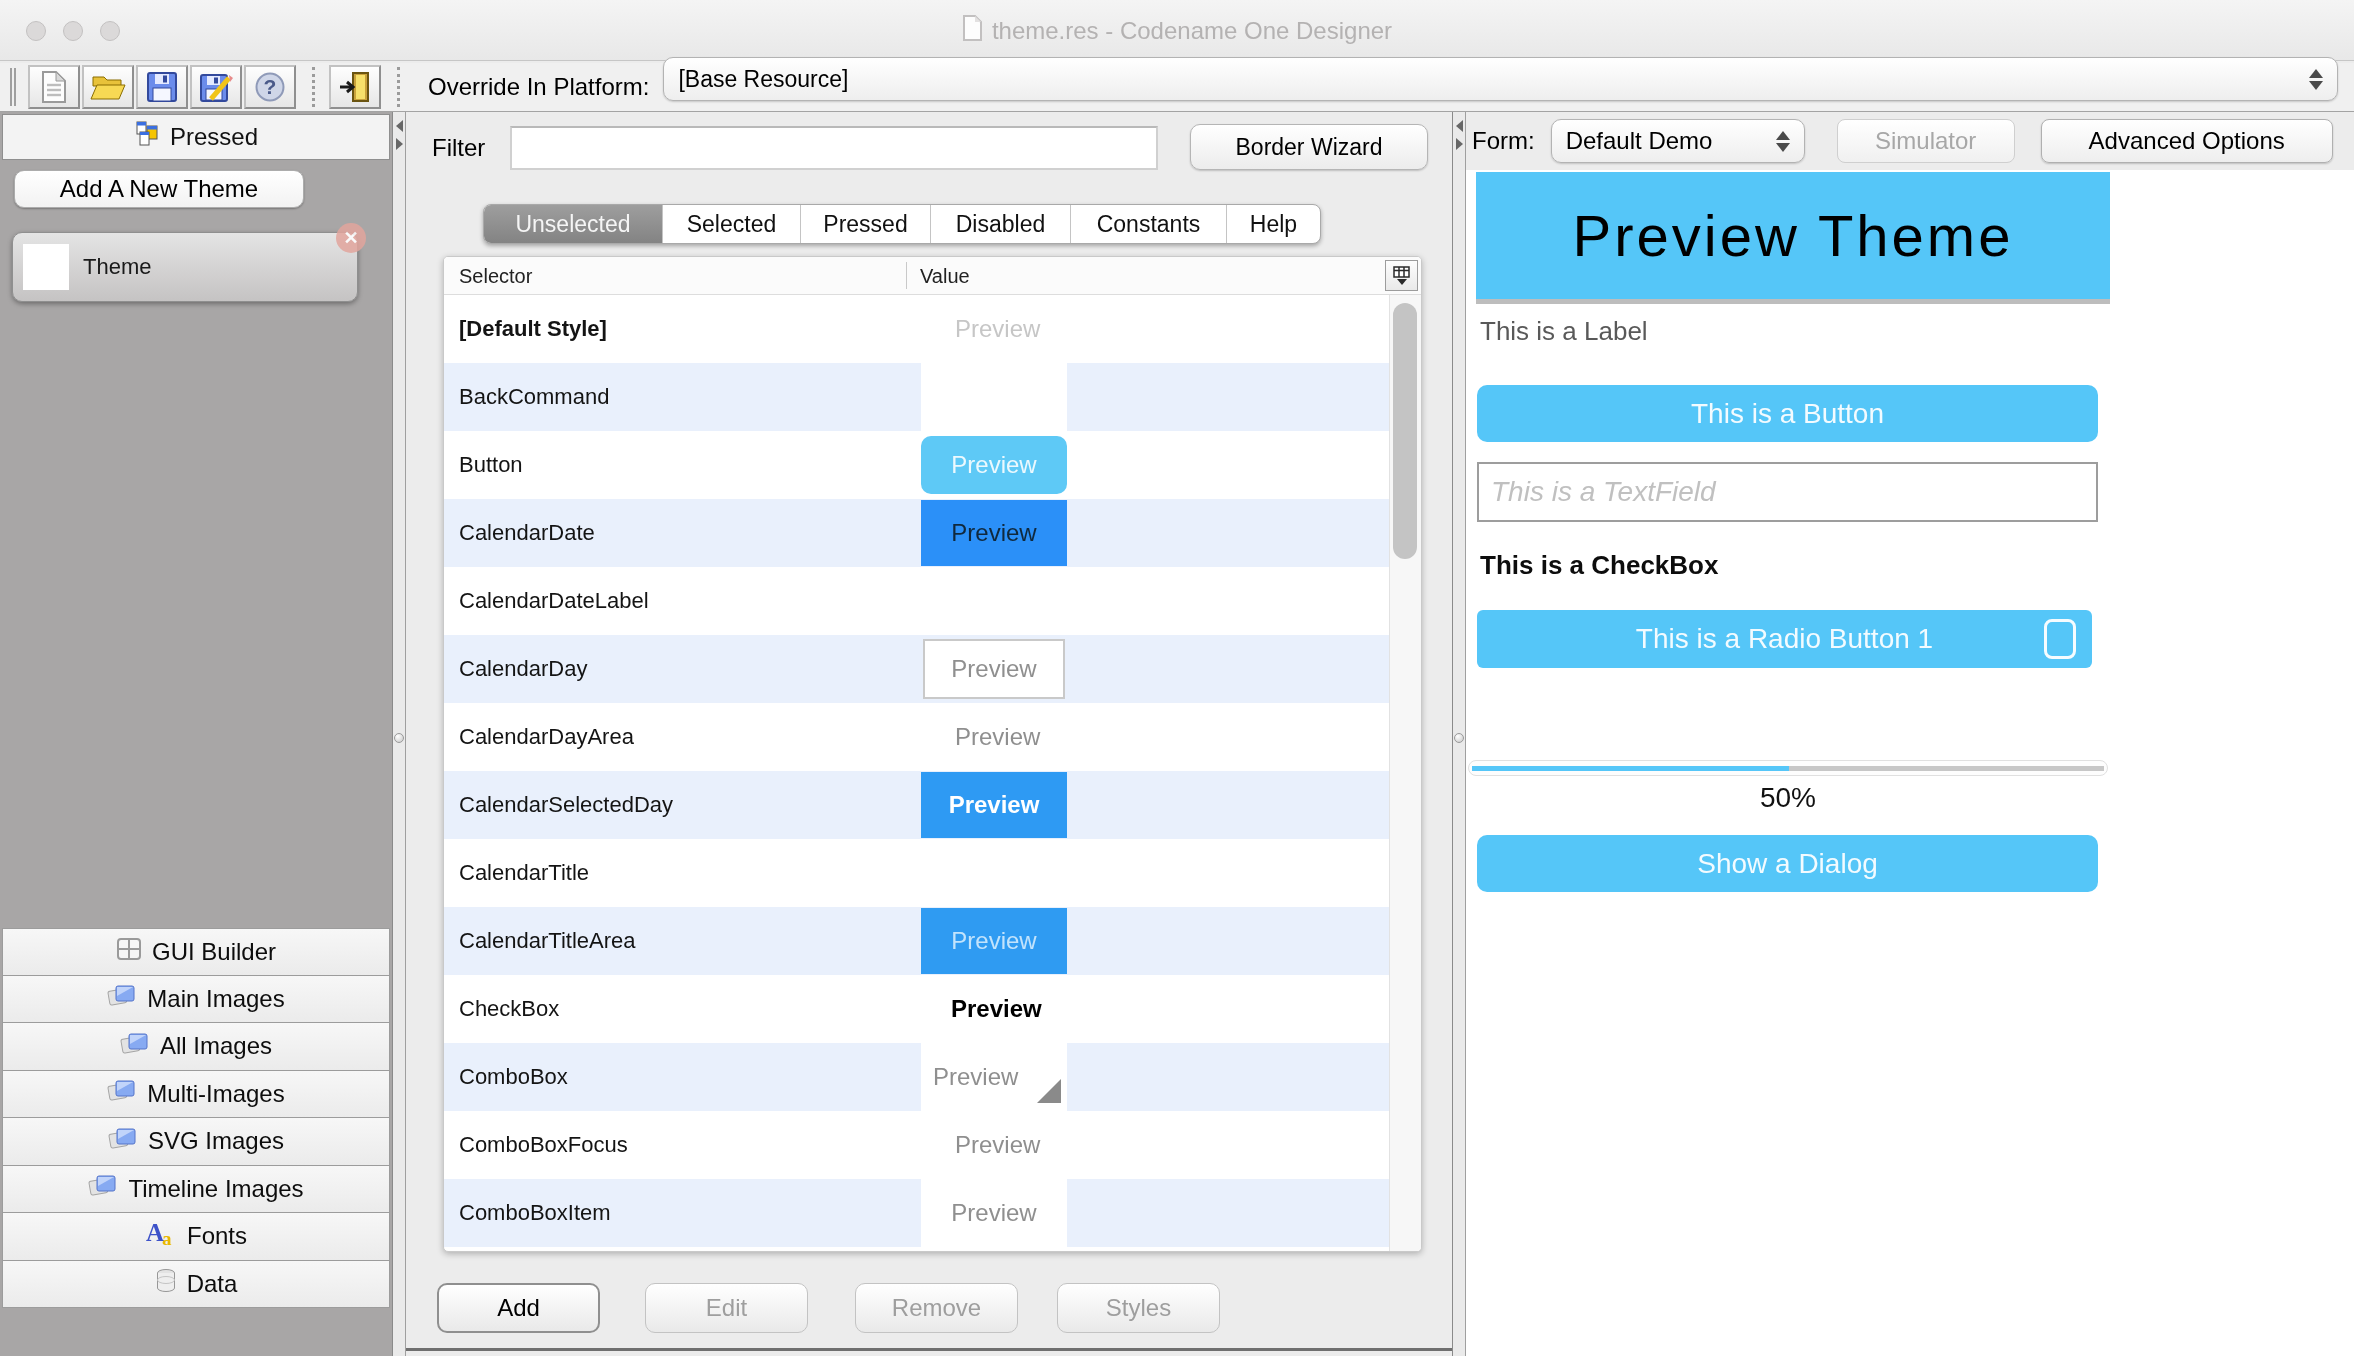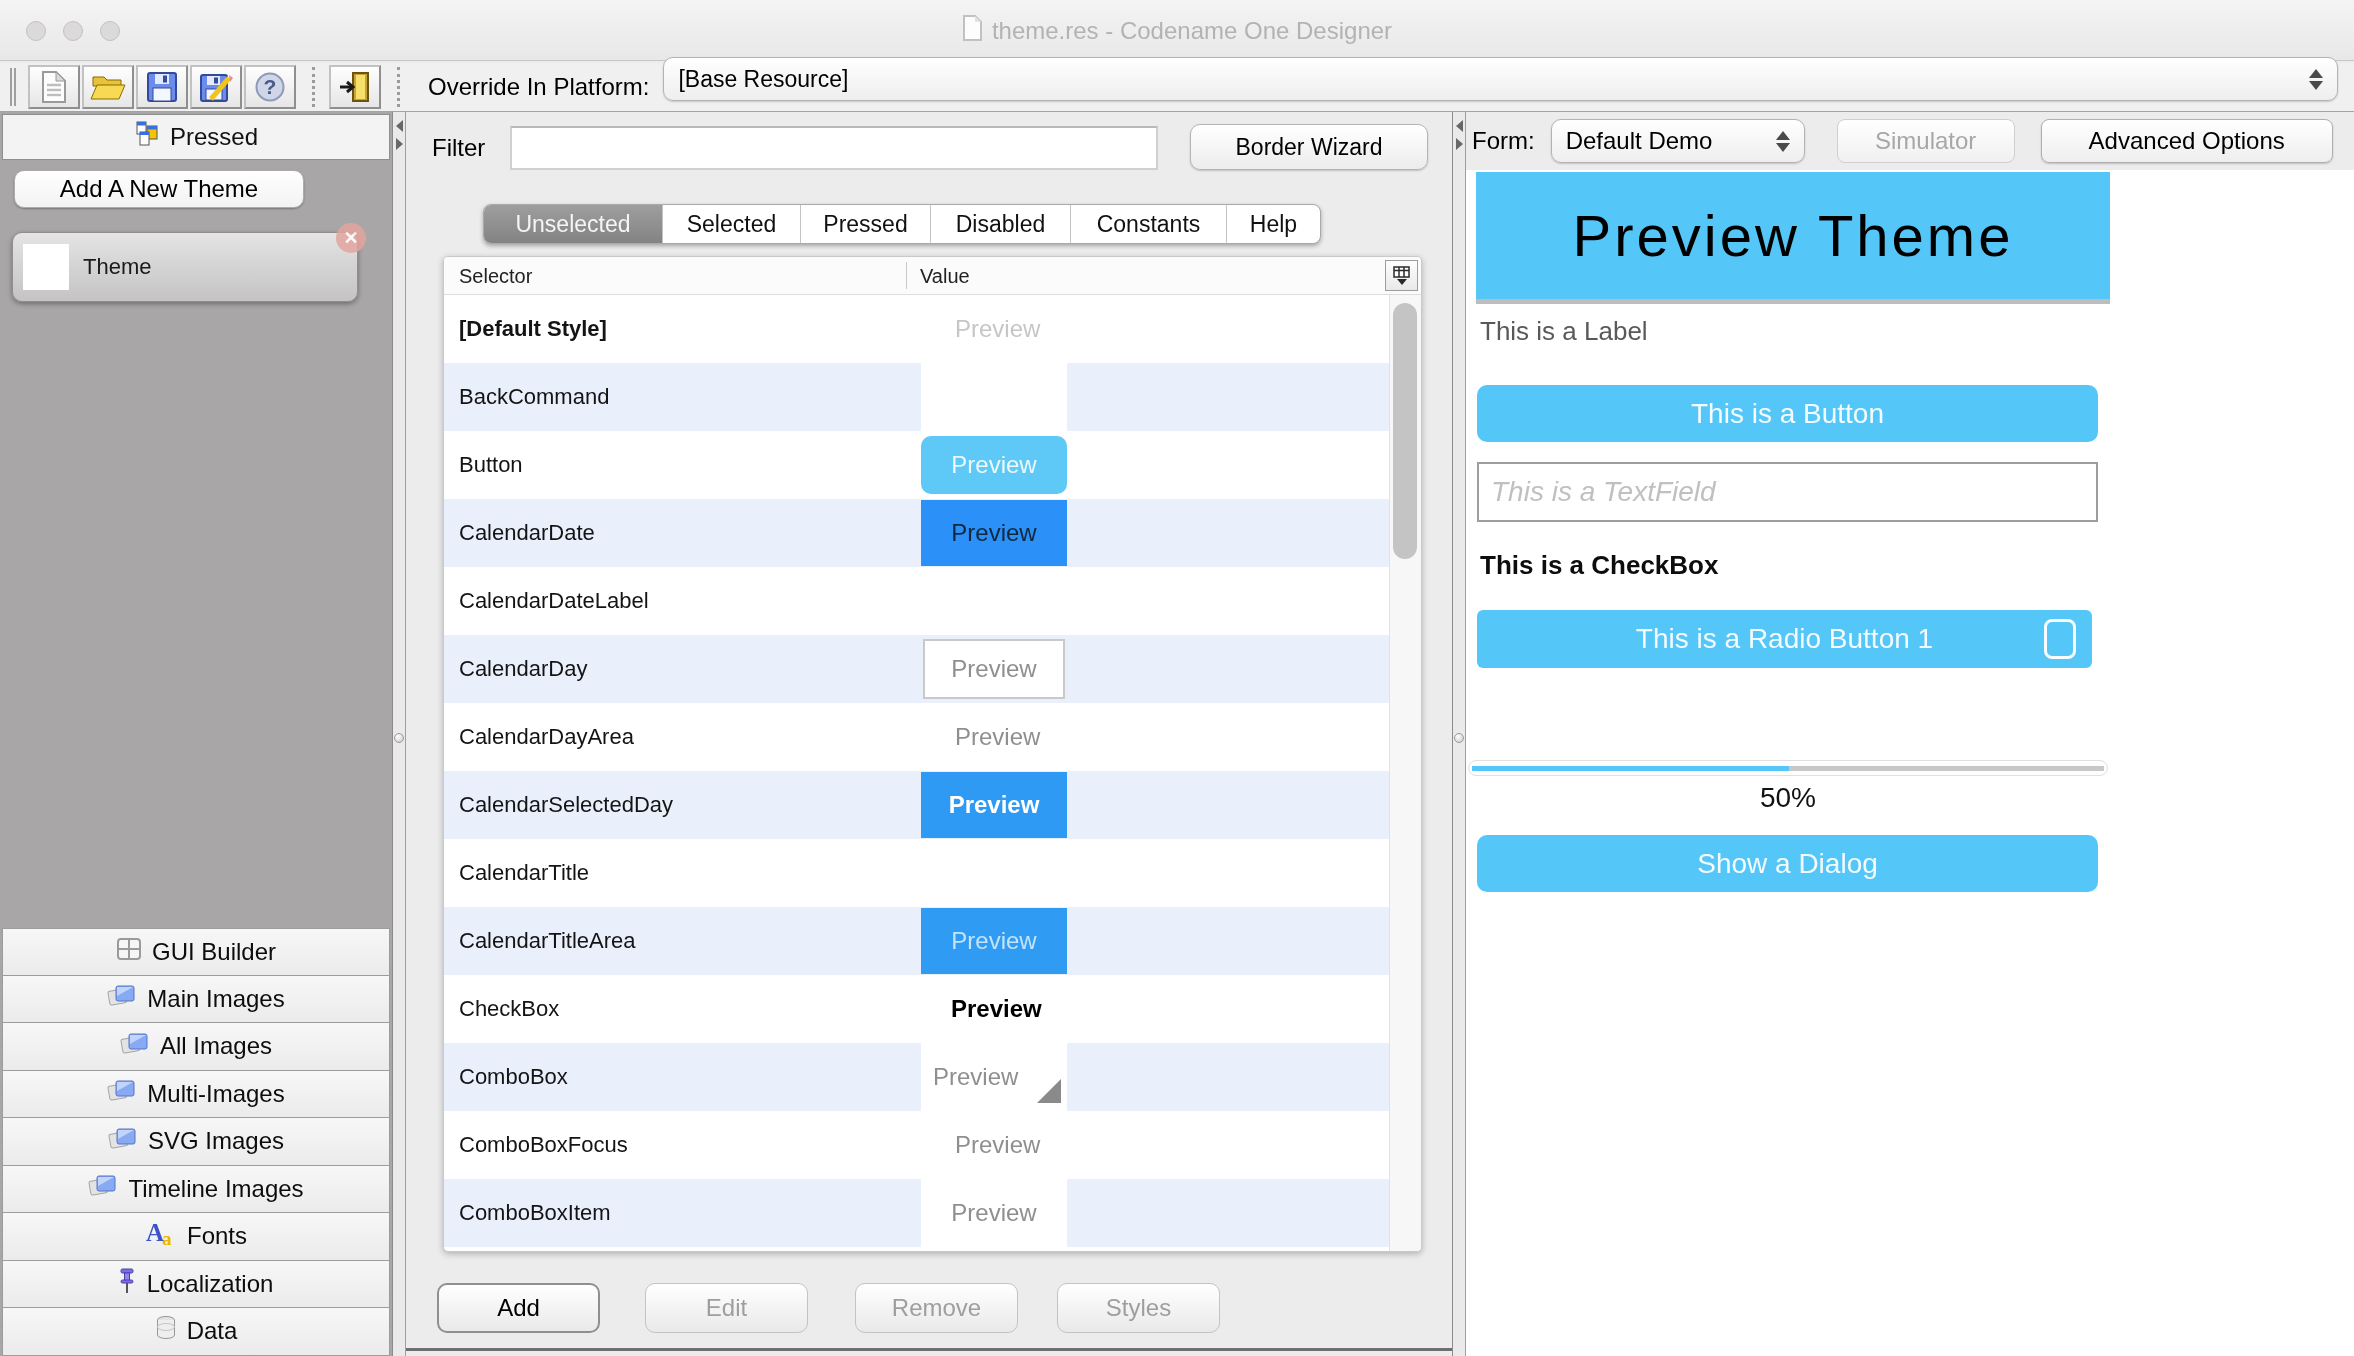--- a/index.html
+++ b/index.html
@@ -312,29 +312,20 @@
             <span>Timeline Images</span>
           </div>
           <div class="acc-item">
             <span><svg width="32" height="28" viewBox="0 0 32 28">
                 <text x="1" y="22" font-size="25" font-weight="bold" fill="#3d52c9" font-family="Liberation Serif,serif">A</text>
                 <text x="17" y="26" font-size="19" font-weight="bold" fill="#e9b800" font-family="Liberation Serif,serif">a</text>
               </svg></span>
             <span>Fonts</span>
           </div>
           <div class="acc-item">
-            <span><svg width="18" height="27" viewBox="0 0 18 27">
-                <rect x="2" y="2" width="12" height="4" rx="1.5" fill="#7a6fe0" stroke="#4a3fb0"></rect>
-                <rect x="5.5" y="6" width="5" height="8" fill="#9288e8" stroke="#4a3fb0"></rect>
-                <rect x="2" y="13" width="12" height="3" rx="1.5" fill="#7a6fe0" stroke="#4a3fb0"></rect>
-                <line x1="8" y1="16" x2="8" y2="26" stroke="#555" stroke-width="2"></line>
-              </svg></span>
-            <span>Localization</span>
-          </div>
-          <div class="acc-item">
             <span><svg width="22" height="26" viewBox="0 0 22 26">
                 <ellipse cx="11" cy="5" rx="8.5" ry="3.5" fill="#e3e3e3" stroke="#979797"></ellipse>
                 <path d="M2.5 5 v15 a8.5 3.5 0 0 0 17 0 v-15" fill="#eeeeee" stroke="#979797"></path>
                 <ellipse cx="11" cy="12" rx="8.5" ry="3.5" fill="none" stroke="#c4c4c4"></ellipse>
               </svg></span>
             <span>Data</span>
           </div>
         </div>
     </aside>
 

